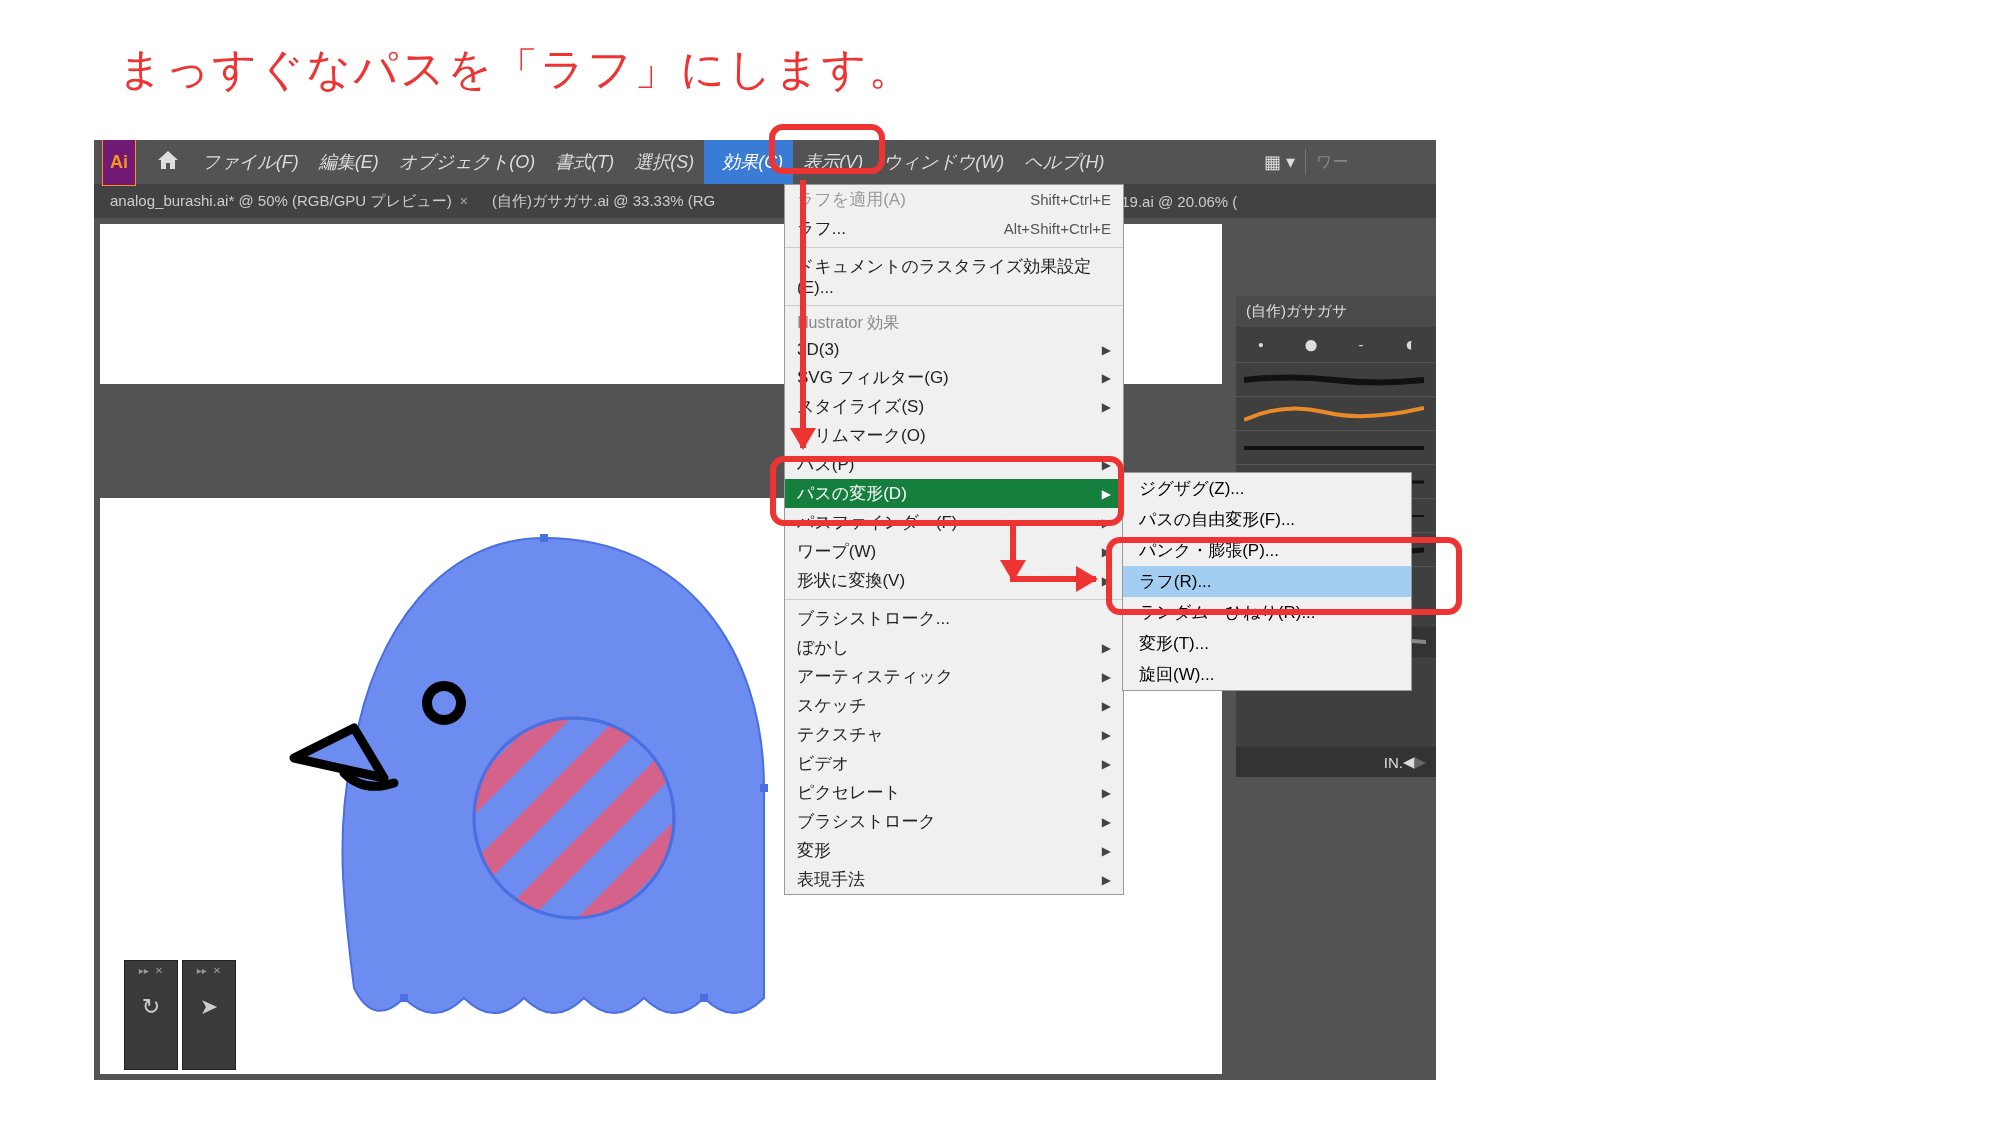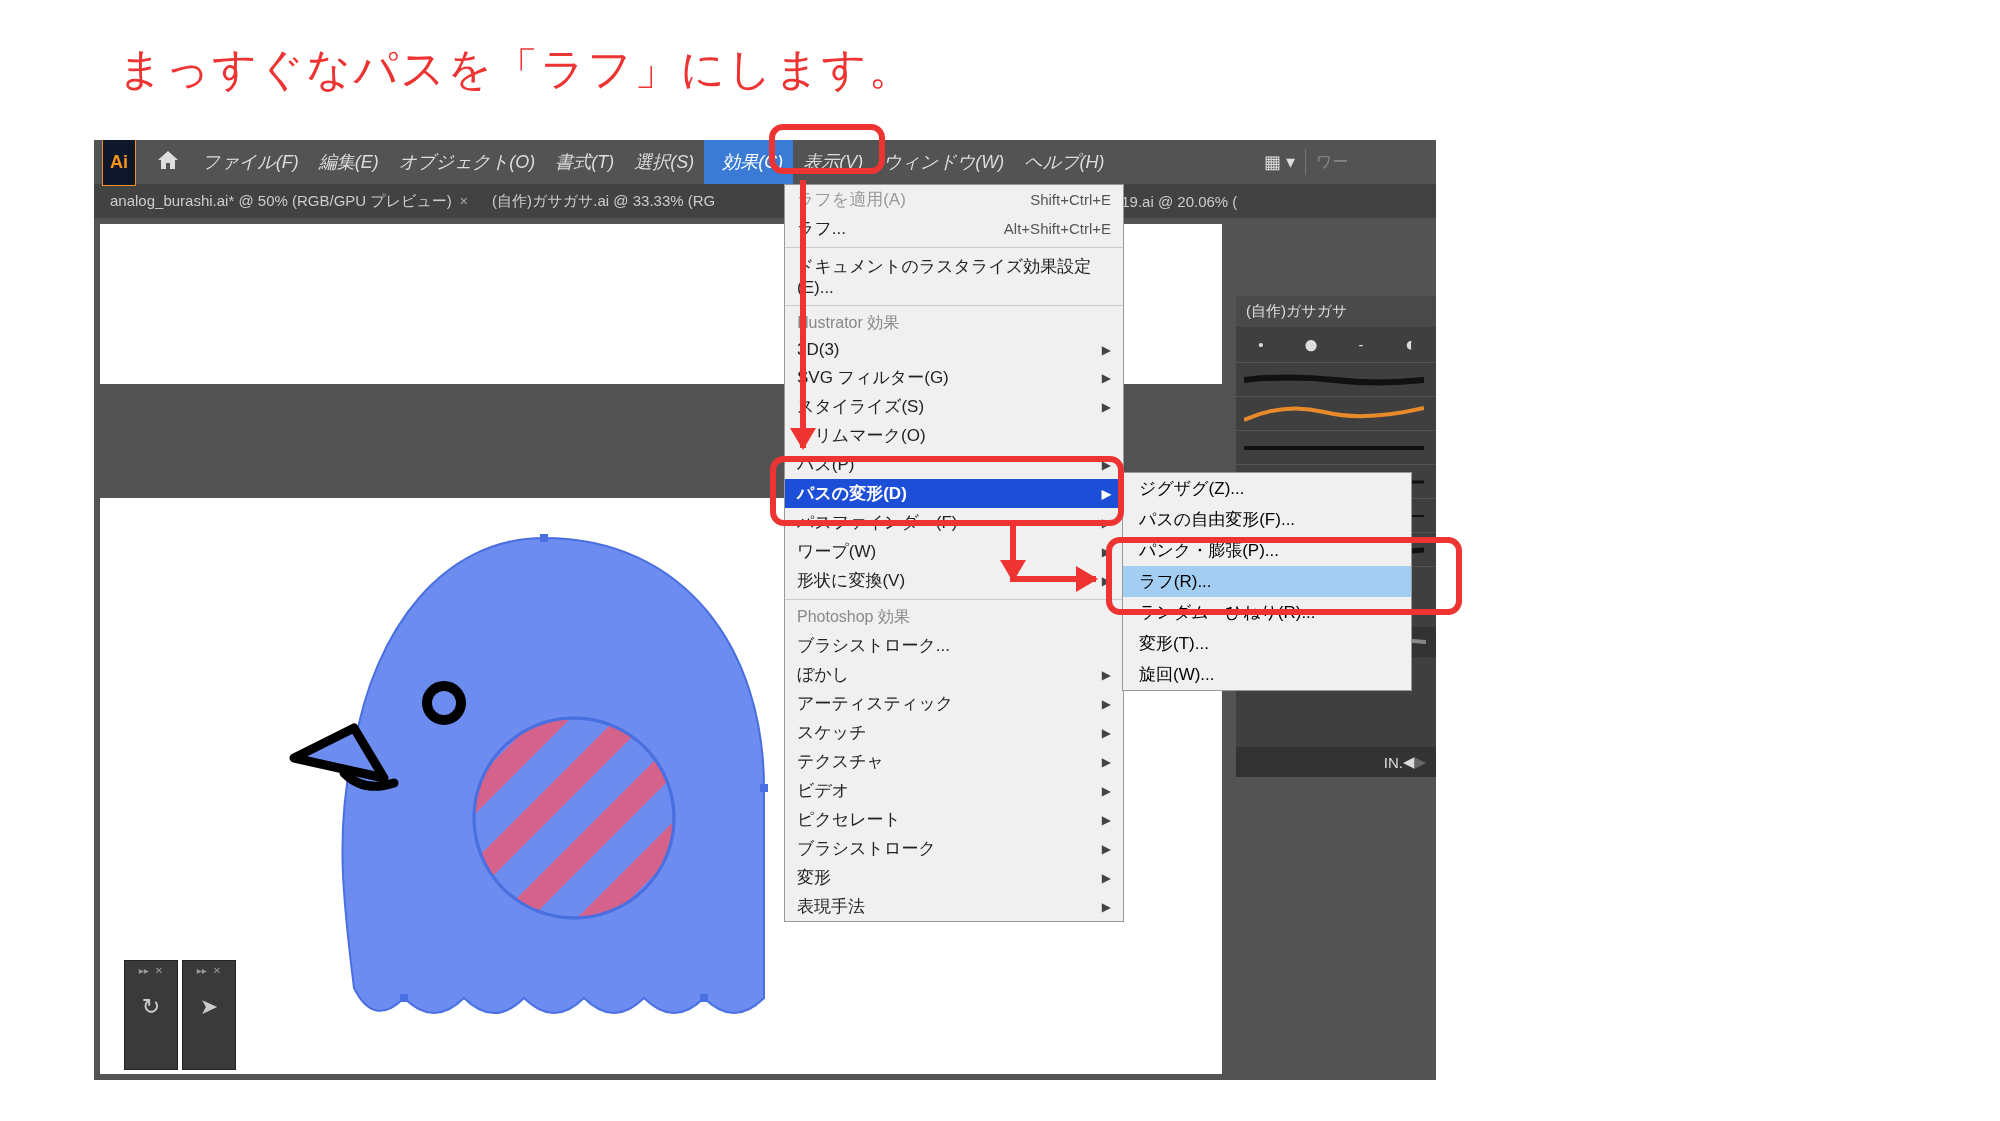--- a/index.html
+++ b/index.html
@@ -33,21 +33,21 @@
     align-items: center;
     height: 44px;
     background: #535353;
     color: #ddd;
     font-size: 18px;
     padding-left: 8px;
     gap: 0;
   }
   .ai-logo {
     width: 34px; height: 47px;
-    background: #0f172a;
+    background: #701a75;
     border: 1px solid #f7931e;
     color: #f7931e;
     font-weight: bold;
     display: flex; align-items: center; justify-content: center;
     font-size: 18px;
     margin-right: 8px;
   }
   .home-icon {
     color: #ddd;
     font-size: 20px;
@@ -138,21 +138,21 @@
     z-index: 10;
   }
   .dd-row {
     display: flex;
     align-items: center;
     padding: 3px 12px;
     justify-content: space-between;
     cursor: default;
   }
   .dd-row.disabled { color: #999; }
-  .dd-row.highlight { background: #1d4ed8; color:#fff;font-weight:bold; }
+  .dd-row.highlight { background: #15803d; color:#fff; }
   .dd-sep { height:1px; background:#ccc; margin:4px 0; }
   .dd-header { color:#888; padding:3px 12px; font-size:16px;}
   .arrow { font-size: 12px; color:#444; }
   .dd-row.highlight .arrow{ color:#fff;}
   .shortcut { color:#555; font-size:15px;}
   
   .submenu {
     position:absolute;
     left: 1028px; top: 332px;
     width: 290px;
@@ -432,21 +432,20 @@
       </div>
     <div class="dd-row hoverable">
         <span>ワープ(W)</span>
         <span class="arrow">▶</span>
       </div>
     <div class="dd-row hoverable">
         <span>形状に変換(V)</span>
         <span class="arrow">▶</span>
       </div>
     <div class="dd-sep"></div>
-    <div class="dd-header">Photoshop 効果</div>
     <div class="dd-row hoverable">
         <span>ブラシストローク...</span>
       </div>
     <div class="dd-row hoverable">
         <span>ぼかし</span>
         <span class="arrow">▶</span>
       </div>
     <div class="dd-row hoverable">
         <span>アーティスティック</span>
         <span class="arrow">▶</span>

